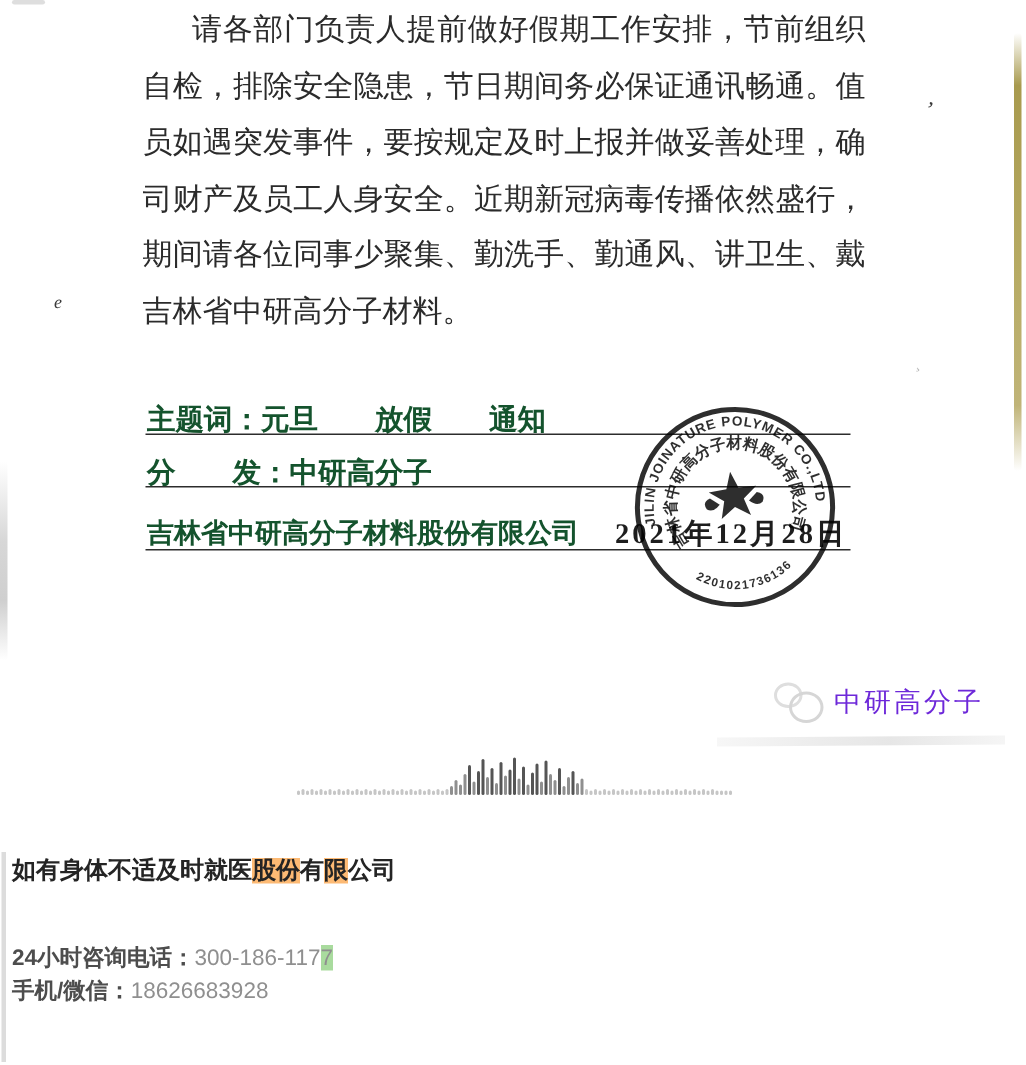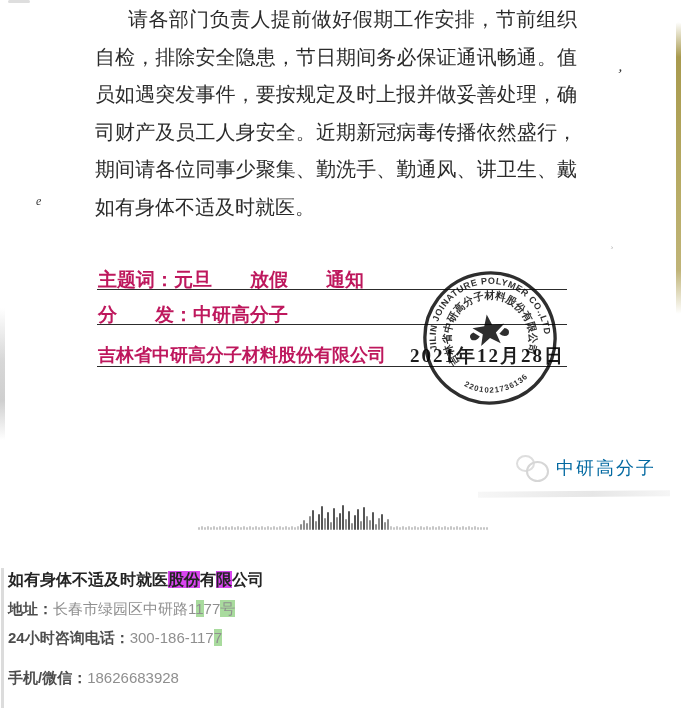--- a/index.html
+++ b/index.html
@@ -6,21 +6,21 @@
   .screen{position:relative;width:684px;height:710px;background:#ffffff;overflow:hidden;
           font-family:"Liberation Sans","DejaVu Sans",sans-serif;}
 
   
   .scan{position:absolute;left:0;top:0;width:684px;height:490px;background:#fff;
         font-family:"Liberation Serif","DejaVu Serif",serif;color:#2e2e2e;}
   .doc-line{position:absolute;left:95px;width:482px;height:24px;font-size:20px;
             color:#2b2b2b;white-space:nowrap;}
   .doc-line.just{text-align:justify;text-align-last:justify;white-space:normal;overflow:hidden;}
   .indent{padding-left:33px;width:449px;}
-  .meta{position:absolute;left:98px;font-size:19px;font-weight:600;color:#be185d;white-space:nowrap;}
+  .meta{position:absolute;left:98px;font-size:19px;font-weight:600;color:#14532d;white-space:nowrap;}
   .rule{position:absolute;left:97px;width:470px;height:0;border-top:1.6px solid #2c2c2c;}
   .copies{position:absolute;left:466px;top:383px;font-size:18px;font-weight:600;color:#151515;
           letter-spacing:1px;white-space:nowrap;}
   .issue-date{position:absolute;left:410px;top:343px;font-size:19px;font-weight:600;
               letter-spacing:2px;color:#1d1d1d;white-space:nowrap;}
 
   
   .stamp{position:absolute;left:421px;top:269px;width:138px;height:138px;
          transform:rotate(-8deg);mix-blend-mode:multiply;opacity:.88;}
 
@@ -33,54 +33,54 @@
   .mark{position:absolute;font-family:"Liberation Serif","DejaVu Serif",serif;color:#3a3a3a;}
   .mark.m1{left:617px;top:66px;font-size:15px;transform:rotate(12deg);}
   .mark.m2{left:36px;top:194px;font-size:12px;font-style:italic;}
   .mark.m3{left:610px;top:236px;font-size:11px;color:#bdbdbd;}
 
   
   .watermark{position:absolute;left:516px;top:455px;display:flex;align-items:center;gap:6px;}
   .wm-icon{position:relative;width:34px;height:26px;}
   .wm-icon .c1{position:absolute;left:0;top:0;width:15px;height:13px;border:2px solid #dedede;border-radius:50%;}
   .wm-icon .c2{position:absolute;left:10px;top:6px;width:19px;height:17px;border:2px solid #d6d6d6;border-radius:50%;}
-  .wm-text{font-size:18px;color:#0369a1;letter-spacing:2px;white-space:nowrap;}
+  .wm-text{font-size:18px;color:#6d28d9;letter-spacing:2px;white-space:nowrap;}
 
   
   .waveform{position:absolute;left:198px;top:503px;width:292px;height:27px;
             display:flex;align-items:flex-end;gap:1px;}
   .waveform i{display:block;width:2px;border-radius:1px;}
   .wb.s{background:#c6c6c6;}
   .wb.m{background:#8f8f8f;}
   .wb.d{background:#555555;}
   .streak{position:absolute;left:478px;top:491px;width:192px;height:6px;opacity:.75;
     background:linear-gradient(90deg,#f4f4f4,#e6e6e6 35%,#dedede 60%,#f2f2f2);transform:skewY(-.4deg);}
 
   
   .contact{position:absolute;left:0;top:564px;width:684px;height:146px;}
   .contact-border{position:absolute;left:1px;top:4px;width:3px;height:140px;background:#dcdcdc;}
   .crow{position:absolute;left:8px;white-space:nowrap;font-size:15px;color:#8f8f8f;}
   .crow .lbl{font-weight:700;color:#4d4d4d;}
   .crow.r1{font-size:16px;font-weight:700;color:#242424;}
   .hl{background:#a9db9e;}
-  .r1 .hl{background:#d946ef;margin-top:29px;}
+  .r1 .hl{background:#fdba74;margin-top:29px;}
 </style>
 </head>
 <body>
 
 <div class="screen">
 
   <section class="scan">
 
     <div class="doc-line just indent" style="top:6px">请各部门负责人提前做好假期工作安排，节前组织安全</div>
     <div class="doc-line just" style="top:44px">自检，排除安全隐患，节日期间务必保证通讯畅通。值班人</div>
     <div class="doc-line just" style="top:81px">员如遇突发事件，要按规定及时上报并做妥善处理，确保公</div>
     <div class="doc-line just" style="top:119px">司财产及员工人身安全。近期新冠病毒传播依然盛行，假期</div>
     <div class="doc-line just" style="top:156px">期间请各位同事少聚集、勤洗手、勤通风、讲卫生、戴口罩。</div>
-    <div class="doc-line" style="top:194px">如有身体不适及时就医。</div>
+    <div class="doc-line" style="top:194px">吉林省中研高分子材料。</div>
 
     <div class="meta" style="top:267px">主题词：元旦　　放假　　通知</div>
     <div class="rule" style="top:289px"></div>
 
     <div class="meta" style="top:302px">分　　发：中研高分子</div>
     <div class="rule" style="top:324px"></div>
 
     <div class="meta" style="top:343px;font-size:18px">吉林省中研高分子材料股份有限公司</div>
     <div class="issue-date">2021年12月28日</div>
     <div class="rule" style="top:366px"></div>
@@ -222,27 +222,24 @@
       <i class="wb s" style="height: 3px;"></i>
       <i class="wb s" style="height: 3px;"></i>
       <i class="wb s" style="height: 3px;"></i>
     </div>
 
   <section class="contact">
     <div class="contact-border"></div>
 
     <div class="crow r1" style="top:6px"><span>如有身体不适及时就医</span><span class="hl">股份</span><span>有</span><span class="hl">限</span><span>公司</span></div>
 
-    <div class="crow" style="top:36px">
-      <span class="lbl">地址：</span><span><span>长春市绿园区中研路1</span><span class="hl">1</span><span>77</span><span class="hl">号</span></span>
-    </div>
 
     <div class="crow" style="top:65px">
       <span class="lbl">24小时咨询电话：</span><span><span>300-186-117</span><span class="hl">7</span></span>
     </div>
 
-    <div class="crow" style="top:105px">
+    <div class="crow" style="top:87px">
       <span class="lbl">手机/微信：</span><span><span>18626683928</span></span>
     </div>
 
   </section>
 
 </div>
 
 </body></html>

